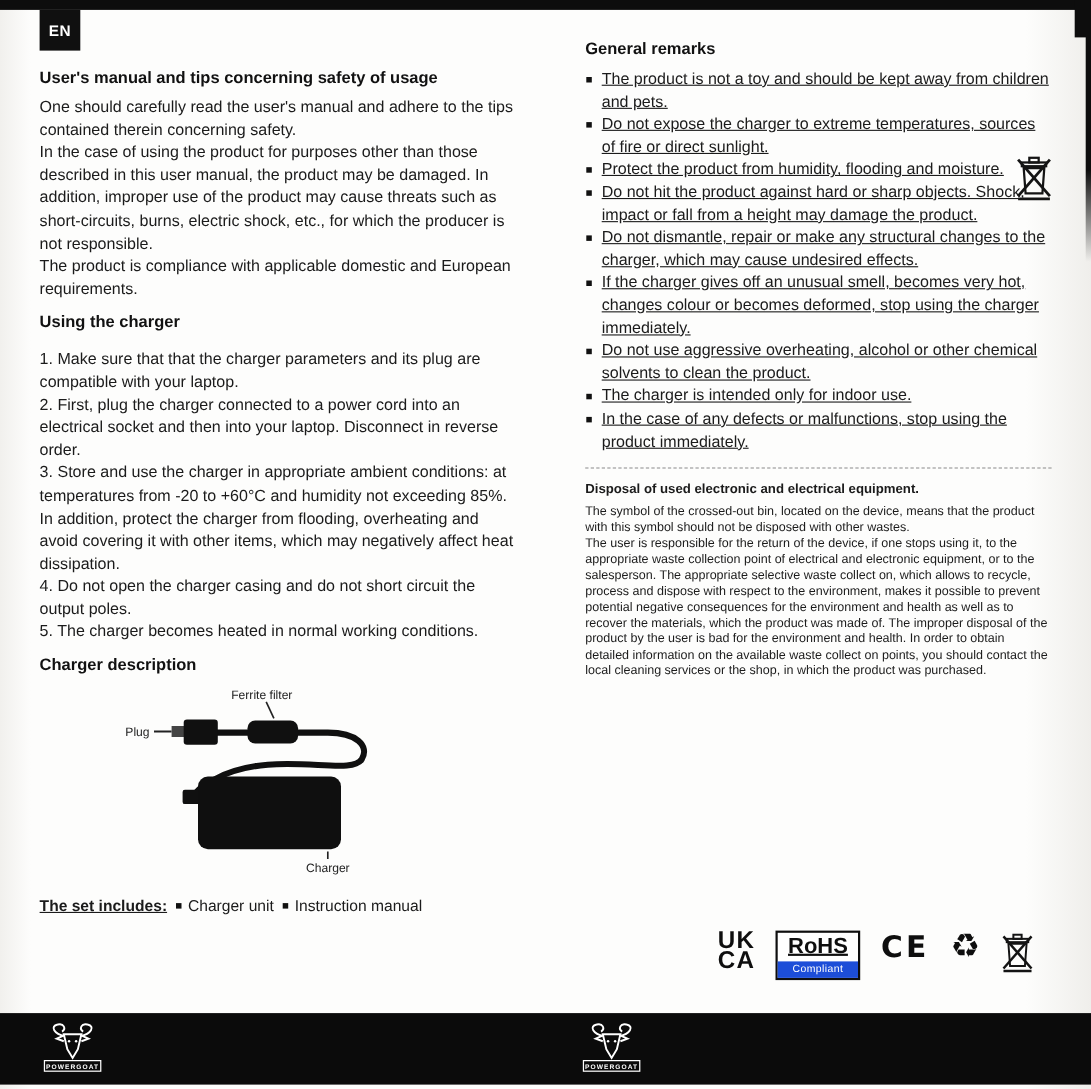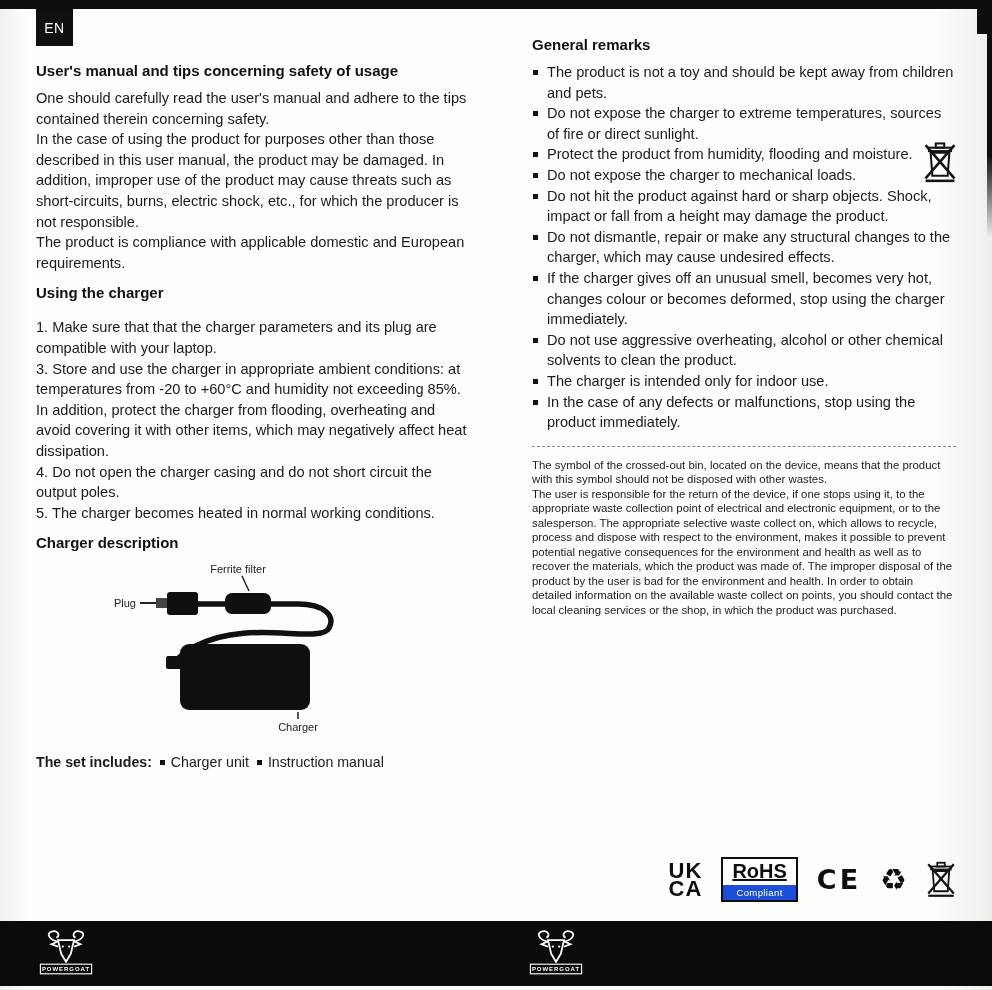--- a/index.html
+++ b/index.html
@@ -13,53 +13,53 @@
   }
 
   
   .top-bar { position:absolute; top:0; left:0; width:100%; height:9px; background:#0d0d0d; }
   .corner-tr { position:absolute; top:0; right:0; width:15px; height:34px; background:#0d0d0d; }
   .right-edge { position:absolute; top:0; right:0; width:5px; height:238px;
     background:linear-gradient(#0d0d0d 65%, rgba(13,13,13,0)); }
 
   .en-badge {
     position:absolute; left:36px; top:9px; width:37px; height:37px; background:#101010;
-    color:#fff; font-weight:normal; font-size:14px; display:flex; align-items:center;
+    color:#fff; font-weight:bold; font-size:14px; display:flex; align-items:center;
     justify-content:center; letter-spacing:.5px;
   }
 
   .col-left  { position:absolute; left:36px;  top:62px; width:432px; }
   .col-right { position:absolute; left:532px; top:36px; width:424px; }
 
   h2 { font-size:15px; font-weight:bold; color:#111; margin:0 0 9px; }
   .body, .step { font-size:14.6px; line-height:20.6px; }
   .body { white-space: pre-line; margin:0 0 11px; }
   .steps { margin:16px 0 11px; }
   .step { margin:0; }
 
   
   .diagram { display:block; margin:2px 0 0 0; }
   .diagram text { font-size:11px; fill:#222; font-family:"Liberation Sans",sans-serif; }
 
   .set-includes { margin-top:14px; font-size:14.2px; display:flex; align-items:baseline; gap:8px; }
-  .set-includes .lbl { font-weight:bold; }
+  .set-includes .lbl { font-weight:bold;text-decoration:underline; }
   .sq { display:inline-block; width:5px; height:5px; background:#111; margin:0 2px 2px 0; }
 
   
   .bullets { list-style:none; }
-  .bullets li { position:relative; padding-left:15px; font-size:14.6px; line-height:20.6px; }
+  .bullets li { position:relative; padding-left:15px; font-size:14.6px; line-height:20.6px;text-decoration:underline; }
   .bullets li::before { content:""; position:absolute; left:1px; top:8px; width:5px; height:5px; background:#111; }
 
   .divider { border:none; border-top:1.6px dashed #8a8a8a; margin:13px 0 11px; }
 
   .disposal-h { font-size:12px; font-weight:bold; margin-bottom:7px; }
   .fine { font-size:11.4px; line-height:14.5px; white-space:pre-line; }
 
   
-  .marks { position:absolute; top:846px; right:36px; display:flex; align-items:center; gap:19px;margin-top:11px; }
+  .marks { position:absolute; top:846px; right:52px; display:flex; align-items:flex-start; gap:19px; }
   .ukca { font-weight:bold; font-size:22px; line-height:18px; letter-spacing:1px; color:#0e0e0e; }
   .rohs { border:2.5px solid #0e0e0e; text-align:center; background:#fff; }
   .rohs-top { font-weight:bold; font-size:20px; padding:1px 9px 2px; color:#0e0e0e;text-decoration:underline; }
   .rohs-bottom { background:#1d4ed8; color:#fff; font-size:9.5px; padding:1.5px 4px 2.5px; letter-spacing:.4px; }
   .ce { font-family:"DejaVu Sans",sans-serif; font-weight:bold; font-size:27px; letter-spacing:3px; color:#0e0e0e; }
   .recycle { font-family:"DejaVu Sans",sans-serif; font-size:30px; color:#0e0e0e; line-height:1; }
 
   .bin-top { position:absolute; left:923px; top:140px; }
 
   
@@ -93,20 +93,21 @@
 
   <div class="col-left">
     <h2>User's manual and tips concerning safety of usage</h2>
     <p class="body">One should carefully read the user's manual and adhere to the tips contained therein concerning safety.
 In the case of using the product for purposes other than those described in this user manual, the product may be damaged. In addition, improper use of the product may cause threats such as short-circuits, burns, electric shock, etc., for which the producer is not responsible.
 The product is compliance with applicable domestic and European requirements.</p>
 
     <h2>Using the charger</h2>
     <div class="steps">
       <p class="step">1. Make sure that that the charger parameters and its plug are compatible with your laptop.</p>
+      <p class="step">2. First, plug the charger connected to a power cord into an electrical socket and then into your laptop. Disconnect in reverse order.</p>
       <p class="step">3. Store and use the charger in appropriate ambient conditions: at temperatures from -20 to +60°C and humidity not exceeding 85%. In addition, protect the charger from flooding, overheating and avoid covering it with other items, which may negatively affect heat dissipation.</p>
       <p class="step">4. Do not open the charger casing and do not short circuit the output poles.</p>
       <p class="step">5. The charger becomes heated in normal working conditions.</p>
     </div>
 
     <h2>Charger description</h2>
 
     <svg class="diagram" width="430" height="180" viewBox="0 0 430 180">
 
       <path d="M160 44 L262 44 C 288 44 300 56 293 68 C 284 85 212 58 160 86 C 149 92 143 96 141 101" fill="none" stroke="#101010" stroke-width="5.5" stroke-linecap="round"></path>
@@ -132,31 +133,31 @@
       <span><span class="sq"></span> <span>Instruction manual</span></span>
     </div>
   </div>
 
   <div class="col-right">
     <h2>General remarks</h2>
     <ul class="bullets">
       <li>The product is not a toy and should be kept away from children and pets.</li>
       <li>Do not expose the charger to extreme temperatures, sources of fire or direct sunlight.</li>
       <li>Protect the product from humidity, flooding and moisture.</li>
-      <li>Do not expose the charger to mechanical loads.</li>
       <li>Do not hit the product against hard or sharp objects. Shock, impact or fall from a height may damage the product.</li>
       <li>Do not dismantle, repair or make any structural changes to the charger, which may cause undesired effects.</li>
       <li>If the charger gives off an unusual smell, becomes very hot, changes colour or becomes deformed, stop using the charger immediately.</li>
       <li>Do not use aggressive overheating, alcohol or other chemical solvents to clean the product.</li>
       <li>The charger is intended only for indoor use.</li>
       <li>In the case of any defects or malfunctions, stop using the product immediately.</li>
     </ul>
 
     <hr class="divider">
 
+    <div class="disposal-h">Disposal of used electronic and electrical equipment.</div>
     <p class="fine">The symbol of the crossed-out bin, located on the device, means that the product with this symbol should not be disposed with other wastes.
 The user is responsible for the return of the device, if one stops using it, to the appropriate waste collection point of electrical and electronic equipment, or to the salesperson. The appropriate selective waste collect on, which allows to recycle, process and dispose with respect to the environment, makes it possible to prevent potential negative consequences for the environment and health as well as to recover the materials, which the product was made of. The improper disposal of the product by the user is bad for the environment and health. In order to obtain detailed information on the available waste collect on points, you should contact the local cleaning services or the shop, in which the product was purchased.</p>
   </div>
 
   <div class="marks">
     <div class="ukca">
       <div>UK</div>
       <div>CA</div>
     </div>
     <div class="rohs">

